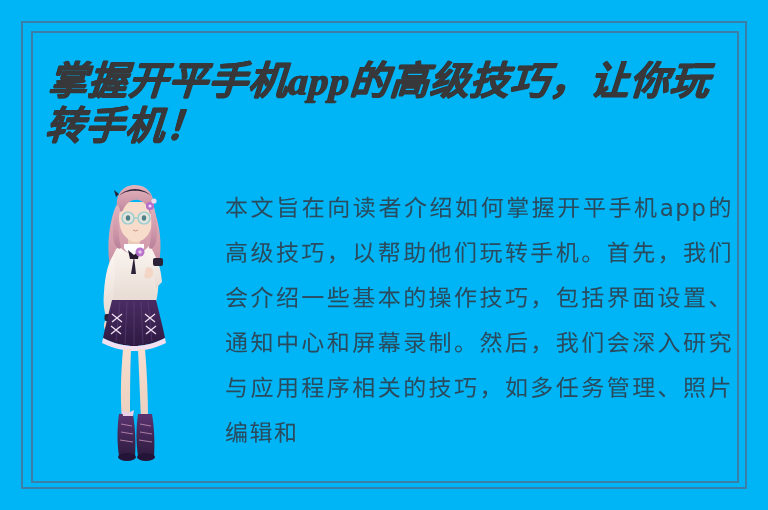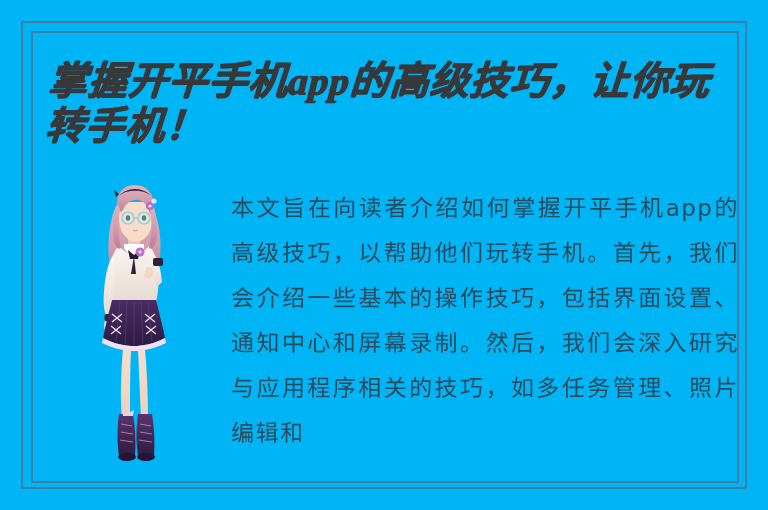--- a/index.html
+++ b/index.html
@@ -66,21 +66,21 @@
       -0.4px -0.4px 0 #2e2e30;
     transform: skewX(-4deg);
     transform-origin: left top;
     white-space: pre-wrap;
     word-break: break-word;
   }
 
   
   .body-block {
     position: absolute;
-    left: 231px;
+    left: 225px;
     top: 186px;
     width: 508px;
   }
   .body-text {
     margin: 0;
     font-family: "DejaVu Sans", "Liberation Sans", sans-serif;
     font-size: 23px;
     line-height: 45px;
     color: #2a4a5e;
     letter-spacing: 1.5px;

